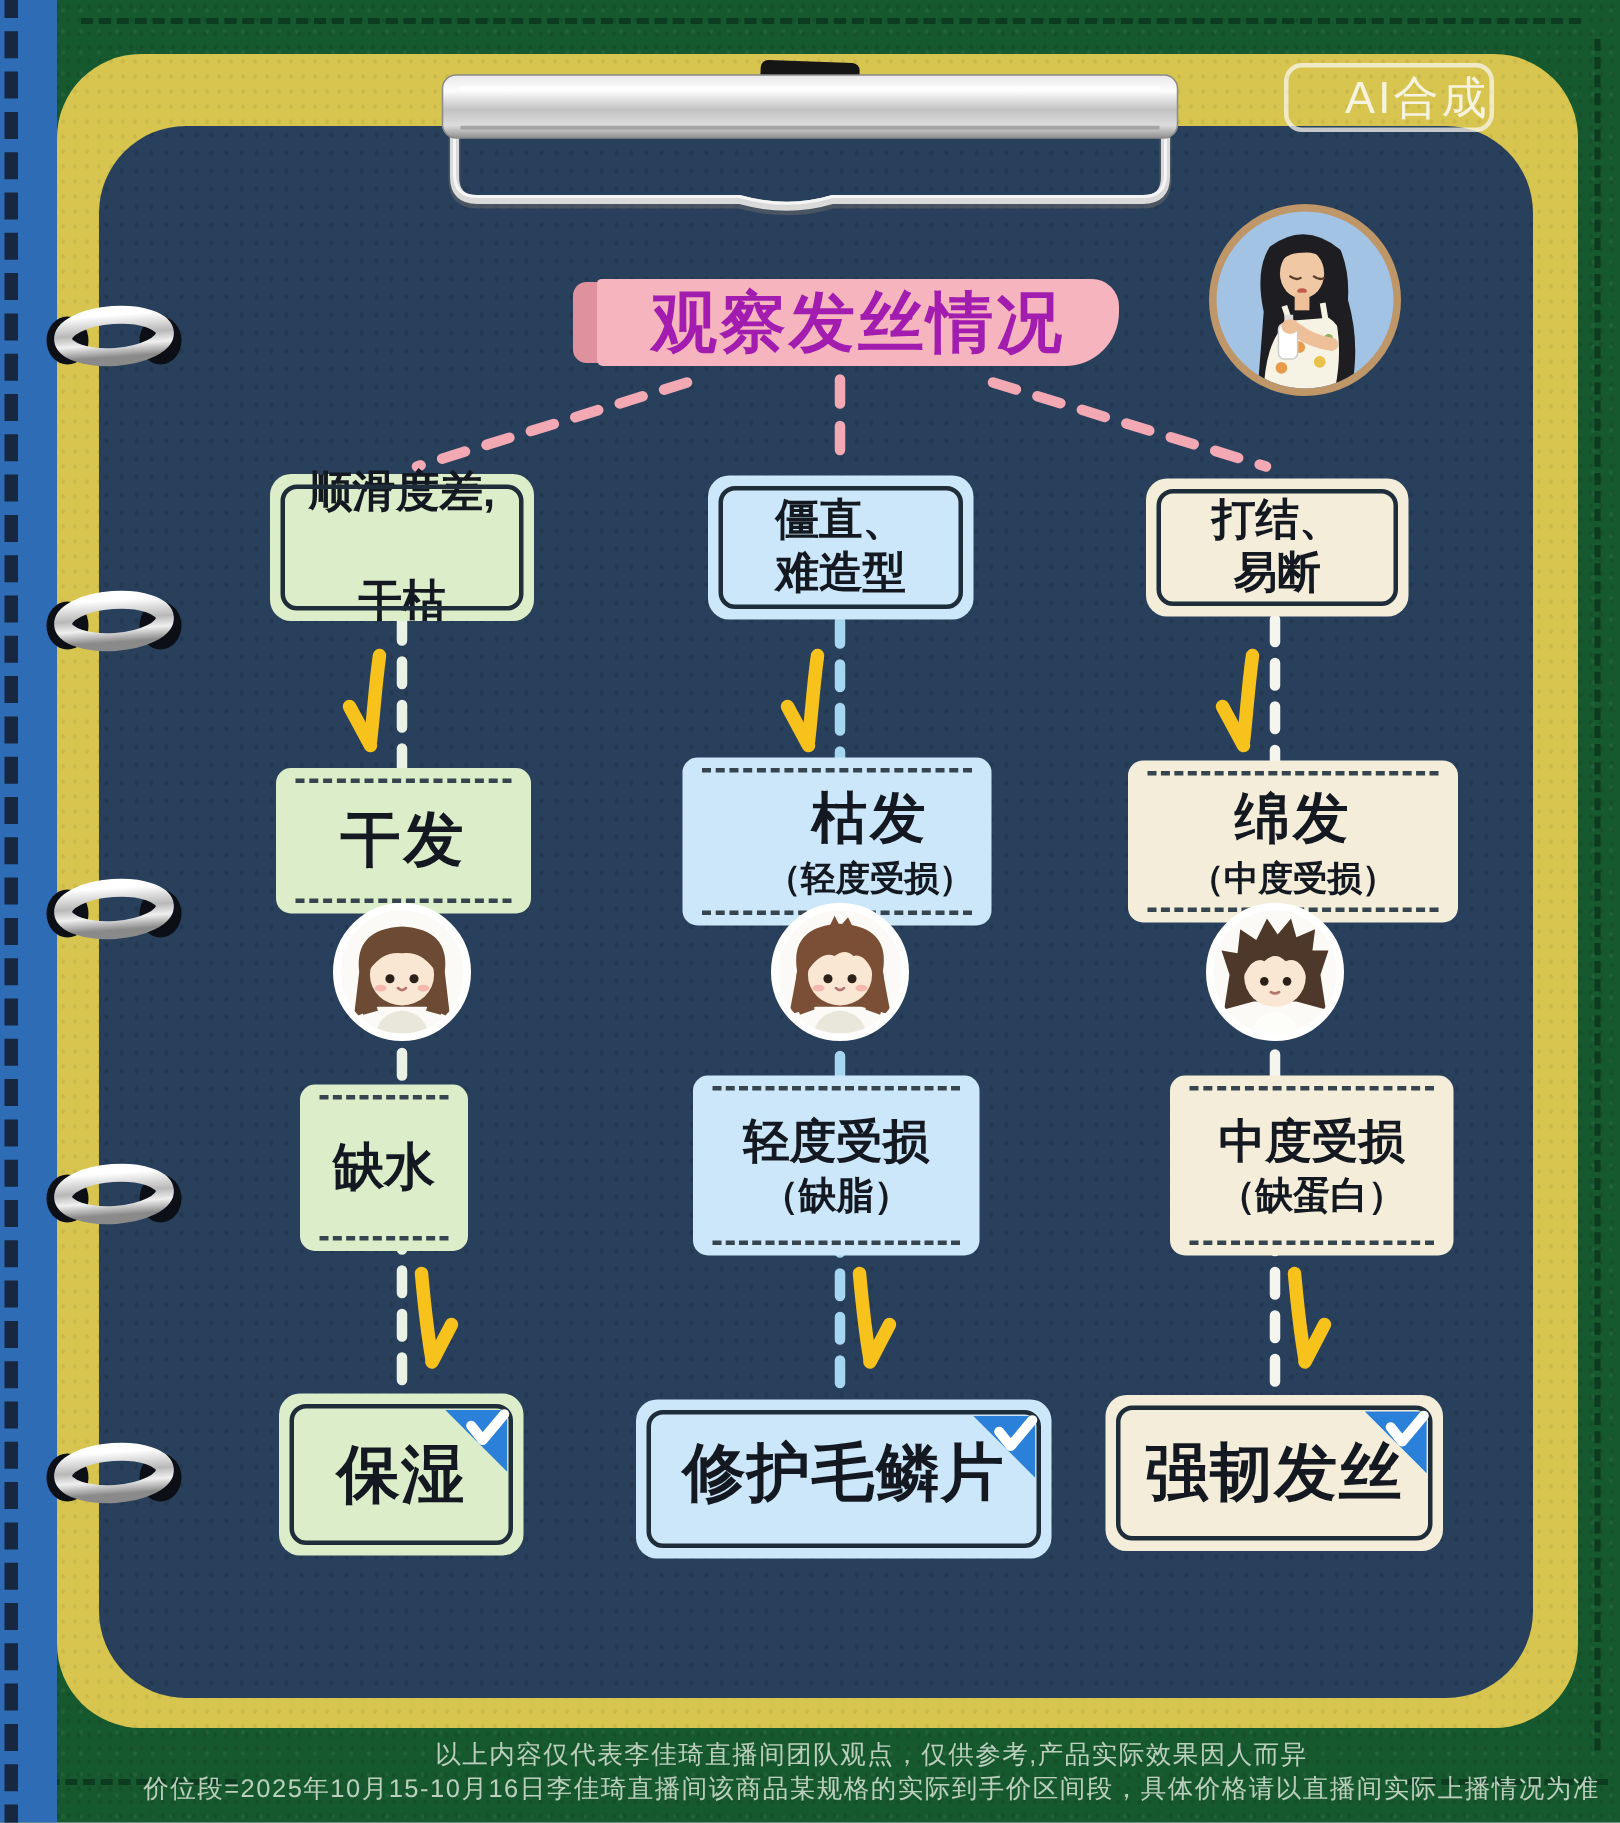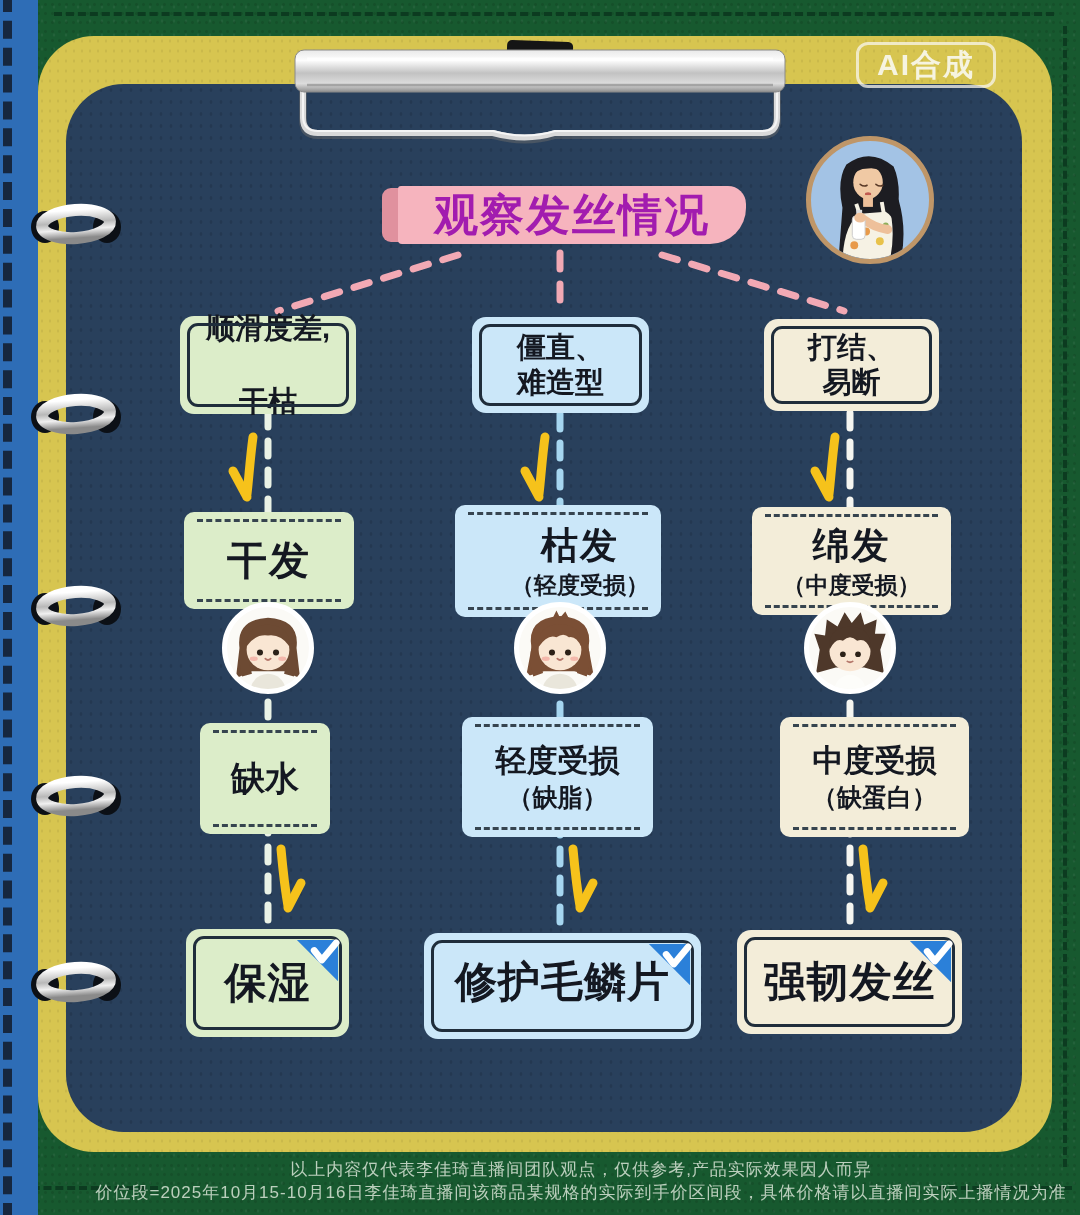--- a/index.html
+++ b/index.html
@@ -86,23 +86,23 @@
   .t-lg{font-size:40px;letter-spacing:2px;}
   .t-sub{font-size:23px;margin-top:2px;}
   .r3-main{font-size:31px;}
   .r3-sub{font-size:25px;margin-top:2px;}
   
   .r1c1{left:180px;top:316px;width:176px;height:98px;gap:38px;}
   .r1c2{left:472px;top:317px;width:177px;height:96px;}
   .r1c3{left:764px;top:319px;width:175px;height:92px;}
   .r2c1{left:184px;top:512px;width:170px;height:97px;border-radius:10px;}
   .r2c2{left:455px;top:505px;width:206px;height:112px;border-radius:10px;padding-left:44px;}
-  .r2c3{left:752px;top:507px;width:199px;height:108px;border-radius:10px;text-align:right;}
+  .r2c3{left:752px;top:507px;width:220px;height:108px;border-radius:10px;text-align:right;}
   .r2c2 .t-lg,.r2c3 .t-lg{font-size:37px;}
-  .r3c1{left:200px;top:723px;width:130px;height:111px;border-radius:10px;font-size:34px;}
+  .r3c1{left:200px;top:723px;width:112px;height:111px;border-radius:10px;font-size:34px;}
   .r3c2{left:462px;top:717px;width:191px;height:120px;border-radius:10px;}
   .r3c3{left:780px;top:717px;width:189px;height:120px;border-radius:10px;text-align:center;}
   .r4c1{left:186px;top:929px;width:163px;height:108px;}
   .r4c2{left:424px;top:933px;width:277px;height:106px;font-family:Liberation Mono, monospace;}
   .r4c3{left:737px;top:930px;width:225px;height:104px;}
   .r4c1 span,.r4c2 span,.r4c3 span{font-size:42px;letter-spacing:1px;}
   .corner-check{position:absolute;top:9px;right:9px;width:46px;height:46px;}
   
   .kid{
     position:absolute;width:92px;height:92px;box-sizing:border-box;
@@ -119,22 +119,22 @@
   }
   
   .clip{position:absolute;left:285px;top:40px;width:510px;height:108px;z-index:7;}
   
   .ring{position:absolute;left:28px;width:96px;height:64px;z-index:7;}
   .ring1{top:193px;}.ring2{top:383px;}.ring3{top:575px;}.ring4{top:765px;}.ring5{top:951px;}
   
   .ai-badge{
     position:absolute;left:856px;top:42px;width:140px;height:46px;z-index:6;
     border:3px solid rgba(248,246,238,.75);border-radius:12px;box-sizing:border-box;
-    display:flex;align-items:center;justify-content:center;
-    color:rgba(250,248,240,.9);font-size:30px;font-weight:700;letter-spacing:2px;
+    display:flex;align-items:center;justify-content:flex-end;
+    color:rgba(250,248,240,.9);font-size:30px;font-weight:400;letter-spacing:2px;
   }
   
   .footer-line{
     position:absolute;left:0;width:1080px;text-align:center;z-index:4;
     color:rgba(216,228,214,.85);font-size:17px;letter-spacing:1px;margin-left:41px;
   }
   .footer-1{top:1158px;}
   .footer-2{top:1181px;}
 </style>
 </head>

